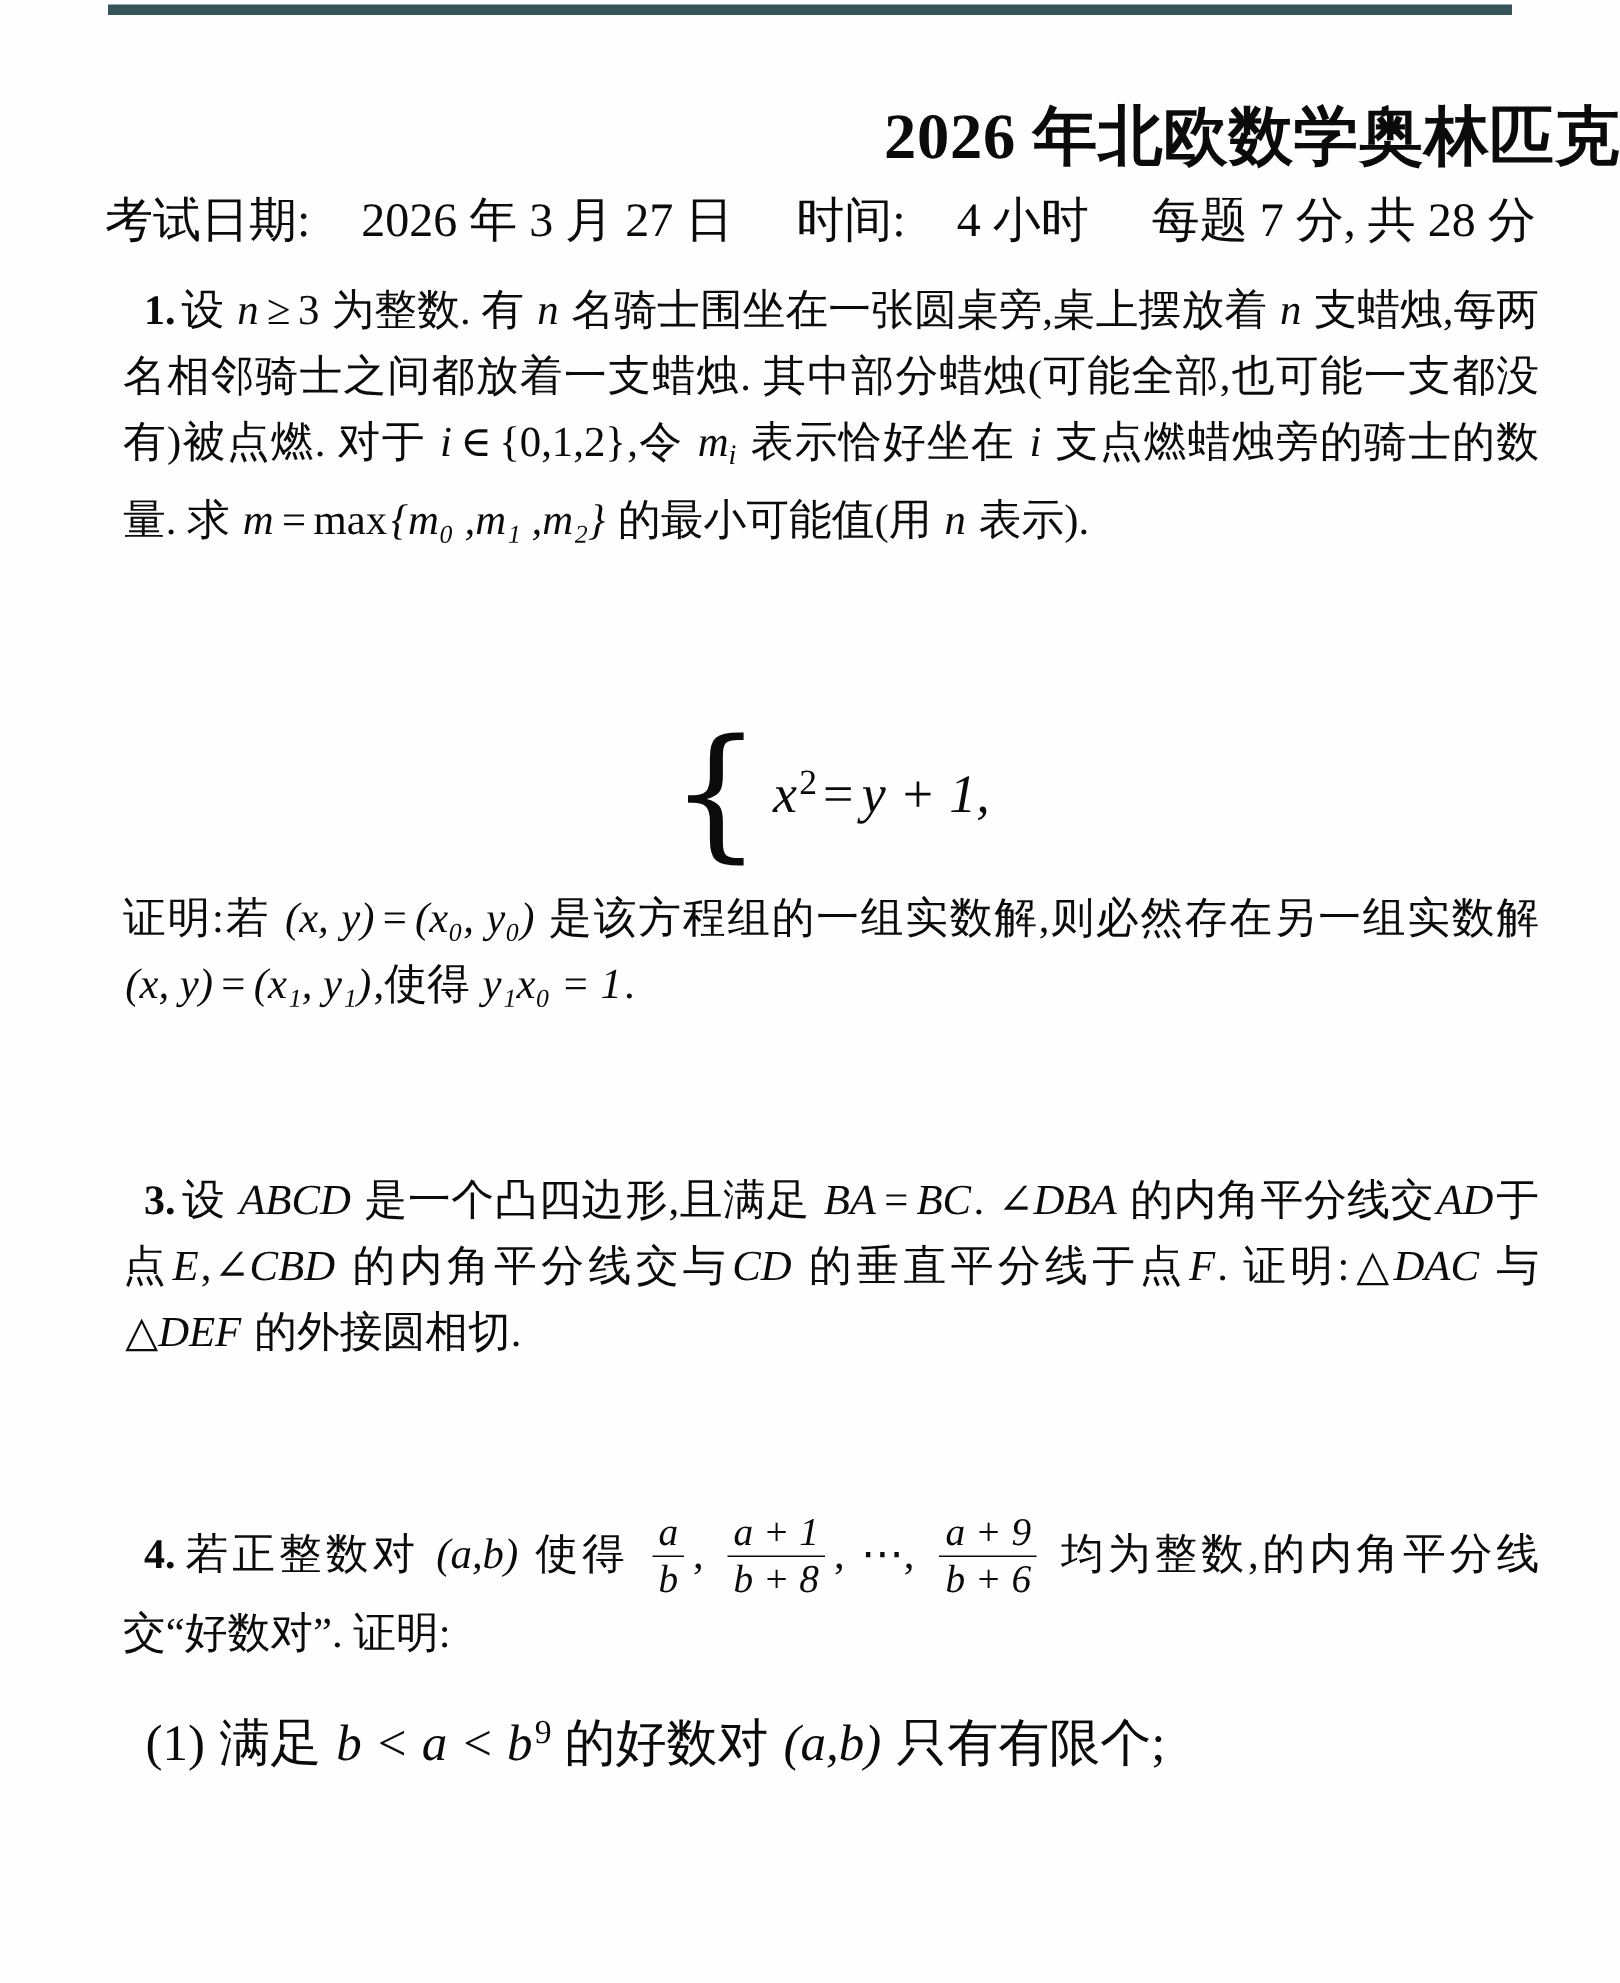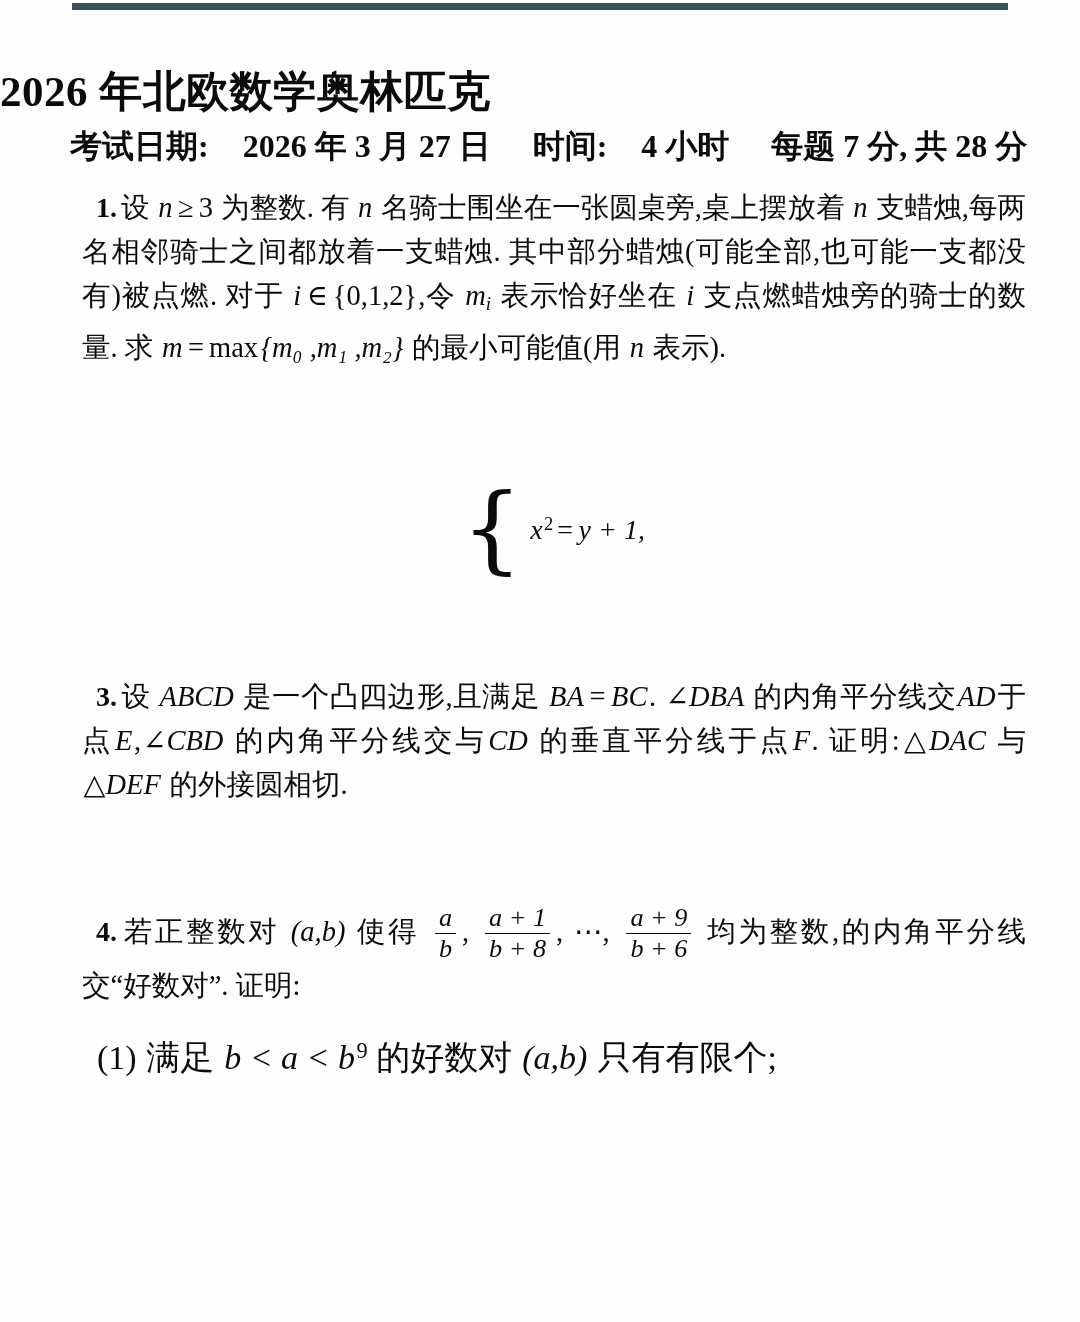--- a/index.html
+++ b/index.html
@@ -13,28 +13,28 @@
   }
   .page { position:relative; width:1080px; height:1322px; }
 
   .top-rule {
     position:absolute; left:72px; top:3px; width:936px; height:7px;
     background:#34545a;
   }
 
   .doc-title {
     position:absolute; left:0; top:38px; width:1080px;
-    text-align:left;
+    text-align:right;
     font-size:43px; font-weight:700; letter-spacing:.5px;
     line-height:1.15;
   }
 
   .exam-info {
     position:absolute; left:70px; top:126px; width:946px;
-    font-size:32px; font-weight:700;
+    font-size:32px; font-weight:400;
     white-space:nowrap;
     line-height:1.3;
   }
   .exam-info .sp { display:inline-block; width:18px; }
   .exam-info .spw { display:inline-block; width:26px; }
 
   .body-area { position:absolute; left:82px; top:186px; width:944px; }
 
   .problem { margin-bottom:0; }
   .ptext {
@@ -66,21 +66,21 @@
   
   .eqsys {
     display:flex; justify-content:center; align-items:center;
     margin-top:8px;
   }
   .brace {
     font-size:96px; line-height:.92; font-weight:300;
     font-family:"DejaVu Serif",serif;
     margin-right:6px; position:relative; top:-2px;
   }
-  .eqlines { font-size:28px; font-style:italic; line-height:1.0; }
+  .eqlines { font-size:36px; font-style:italic; line-height:1.0; }
   .eqline { padding:8px 0 10px; white-space:nowrap; }
 
   .gap-1 { height:108px; }
   .gap-2 { height:100px; }
   .gap-3 { height:98px; }
 
   .sub-item { font-size:34px; line-height:42px; padding-left:14px; margin-top:22px; }
 </style>
 </head>
 <body>
@@ -137,20 +137,27 @@
 
       <div class="eqsys">
         <div class="brace">{</div>
         <div class="eqlines">
           <div class="eqline">
             <span class="m">x</span><sup class="num">2</sup><span class="op">=</span><span class="m">y + 1,</span>
           </div>
         </div>
       </div>
 
+      <div class="ptext" style="margin-top:16px;">
+        <span>证明:若</span>
+        <span class="m">(x, y)</span><span class="op">=</span><span class="m">(x₀, y₀)</span>
+        <span>是该方程组的一组实数解,则必然存在另一组实数解</span>
+        <span class="m">(x, y)</span><span class="op">=</span><span class="m">(x₁, y₁)</span><span>,使得</span>
+        <span class="m">y₁x₀ = 1</span><span>.</span>
+      </div>
     </div>
 
     <div class="gap-2"></div>
 
     <div class="problem">
       <div class="ptext">
         <span class="pnum">3.</span><span>设</span>
         <span class="m">ABCD</span>
         <span>是一个凸四边形,且满足</span>
         <span class="m">BA</span><span class="op">=</span><span class="m">BC</span><span>.</span>

